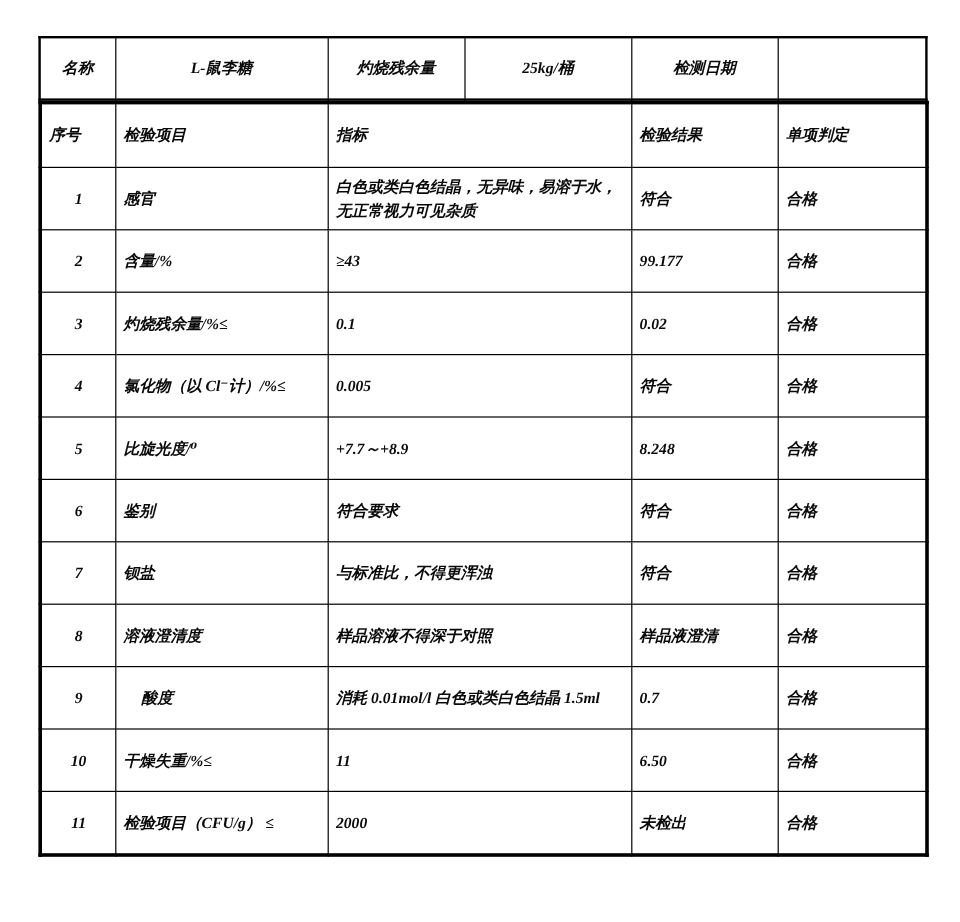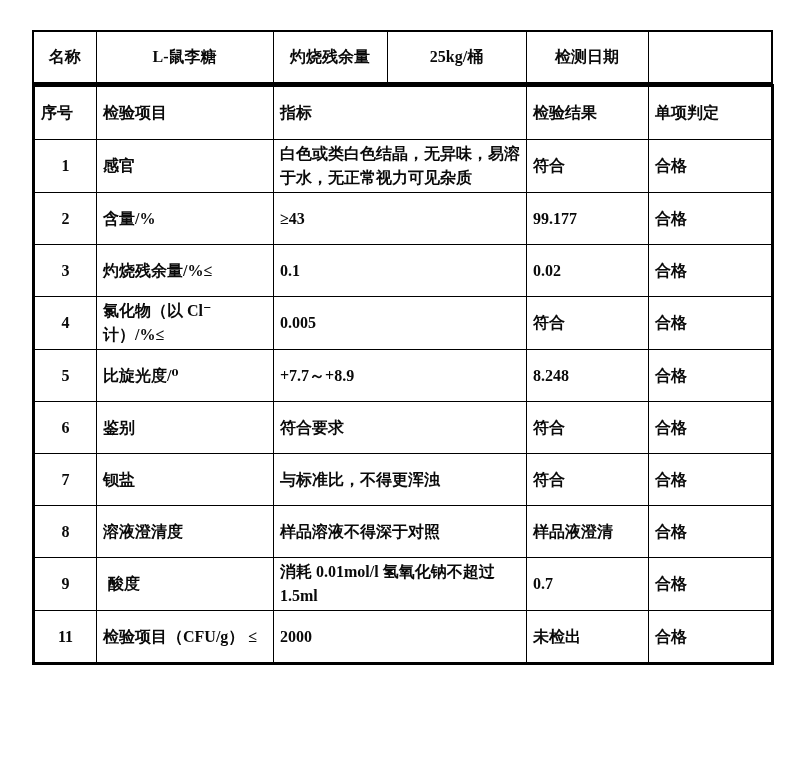--- a/index.html
+++ b/index.html
@@ -15,22 +15,23 @@
     position: absolute;
     left: 32px;
     top: 30px;
     width: 739px;
   }
   table {
     border-collapse: collapse;
     table-layout: fixed;
     width: 739px;
     font-weight: bold;
-    font-size: 16px;
+    font-size: 13px;
     color: #0a0a0a;
+    font-style: italic;
   }
   
   .info-table {
     border: 2px solid #000;
   }
   .info-table td {
     border: 1.5px solid #000;
     height: 48px;
     text-align: center;
     vertical-align: middle;
@@ -58,21 +59,21 @@
     height: 47px;
   }
   .c-no {
     text-align: center;
   }
   .c-left {
     text-align: left;
     padding-left: 10px;
   }
   .c-left.indent {
-    padding-left: 11px;
+    padding-left: 21px;
   }
 </style>
 </head>
 <body>
 
 <div class="report">
 
   <table class="info-table">
     <colgroup>
       <col style="width:63px">
@@ -164,22 +165,29 @@
         <tr>
       <td class="c-no">8</td>
       <td class="c-left">溶液澄清度</td>
       <td class="c-left">样品溶液不得深于对照</td>
       <td class="c-left">样品液澄清</td>
       <td class="c-left">合格</td>
     </tr>
         <tr>
       <td class="c-no">9</td>
       <td class="c-left indent">酸度</td>
-      <td class="c-left">消耗 0.01mol/l 氢氧化钠不超过 1.5ml</td>
+      <td class="c-left">消耗 0.01mol/l 白色或类白色结晶 1.5ml</td>
       <td class="c-left">0.7</td>
+      <td class="c-left">合格</td>
+    </tr>
+        <tr>
+      <td class="c-no">10</td>
+      <td class="c-left">干燥失重/%≤</td>
+      <td class="c-left">11</td>
+      <td class="c-left">6.50</td>
       <td class="c-left">合格</td>
     </tr>
         <tr>
       <td class="c-no">11</td>
       <td class="c-left">检验项目（CFU/g） ≤</td>
       <td class="c-left">2000</td>
       <td class="c-left">未检出</td>
       <td class="c-left">合格</td>
     </tr>
       </tbody>

